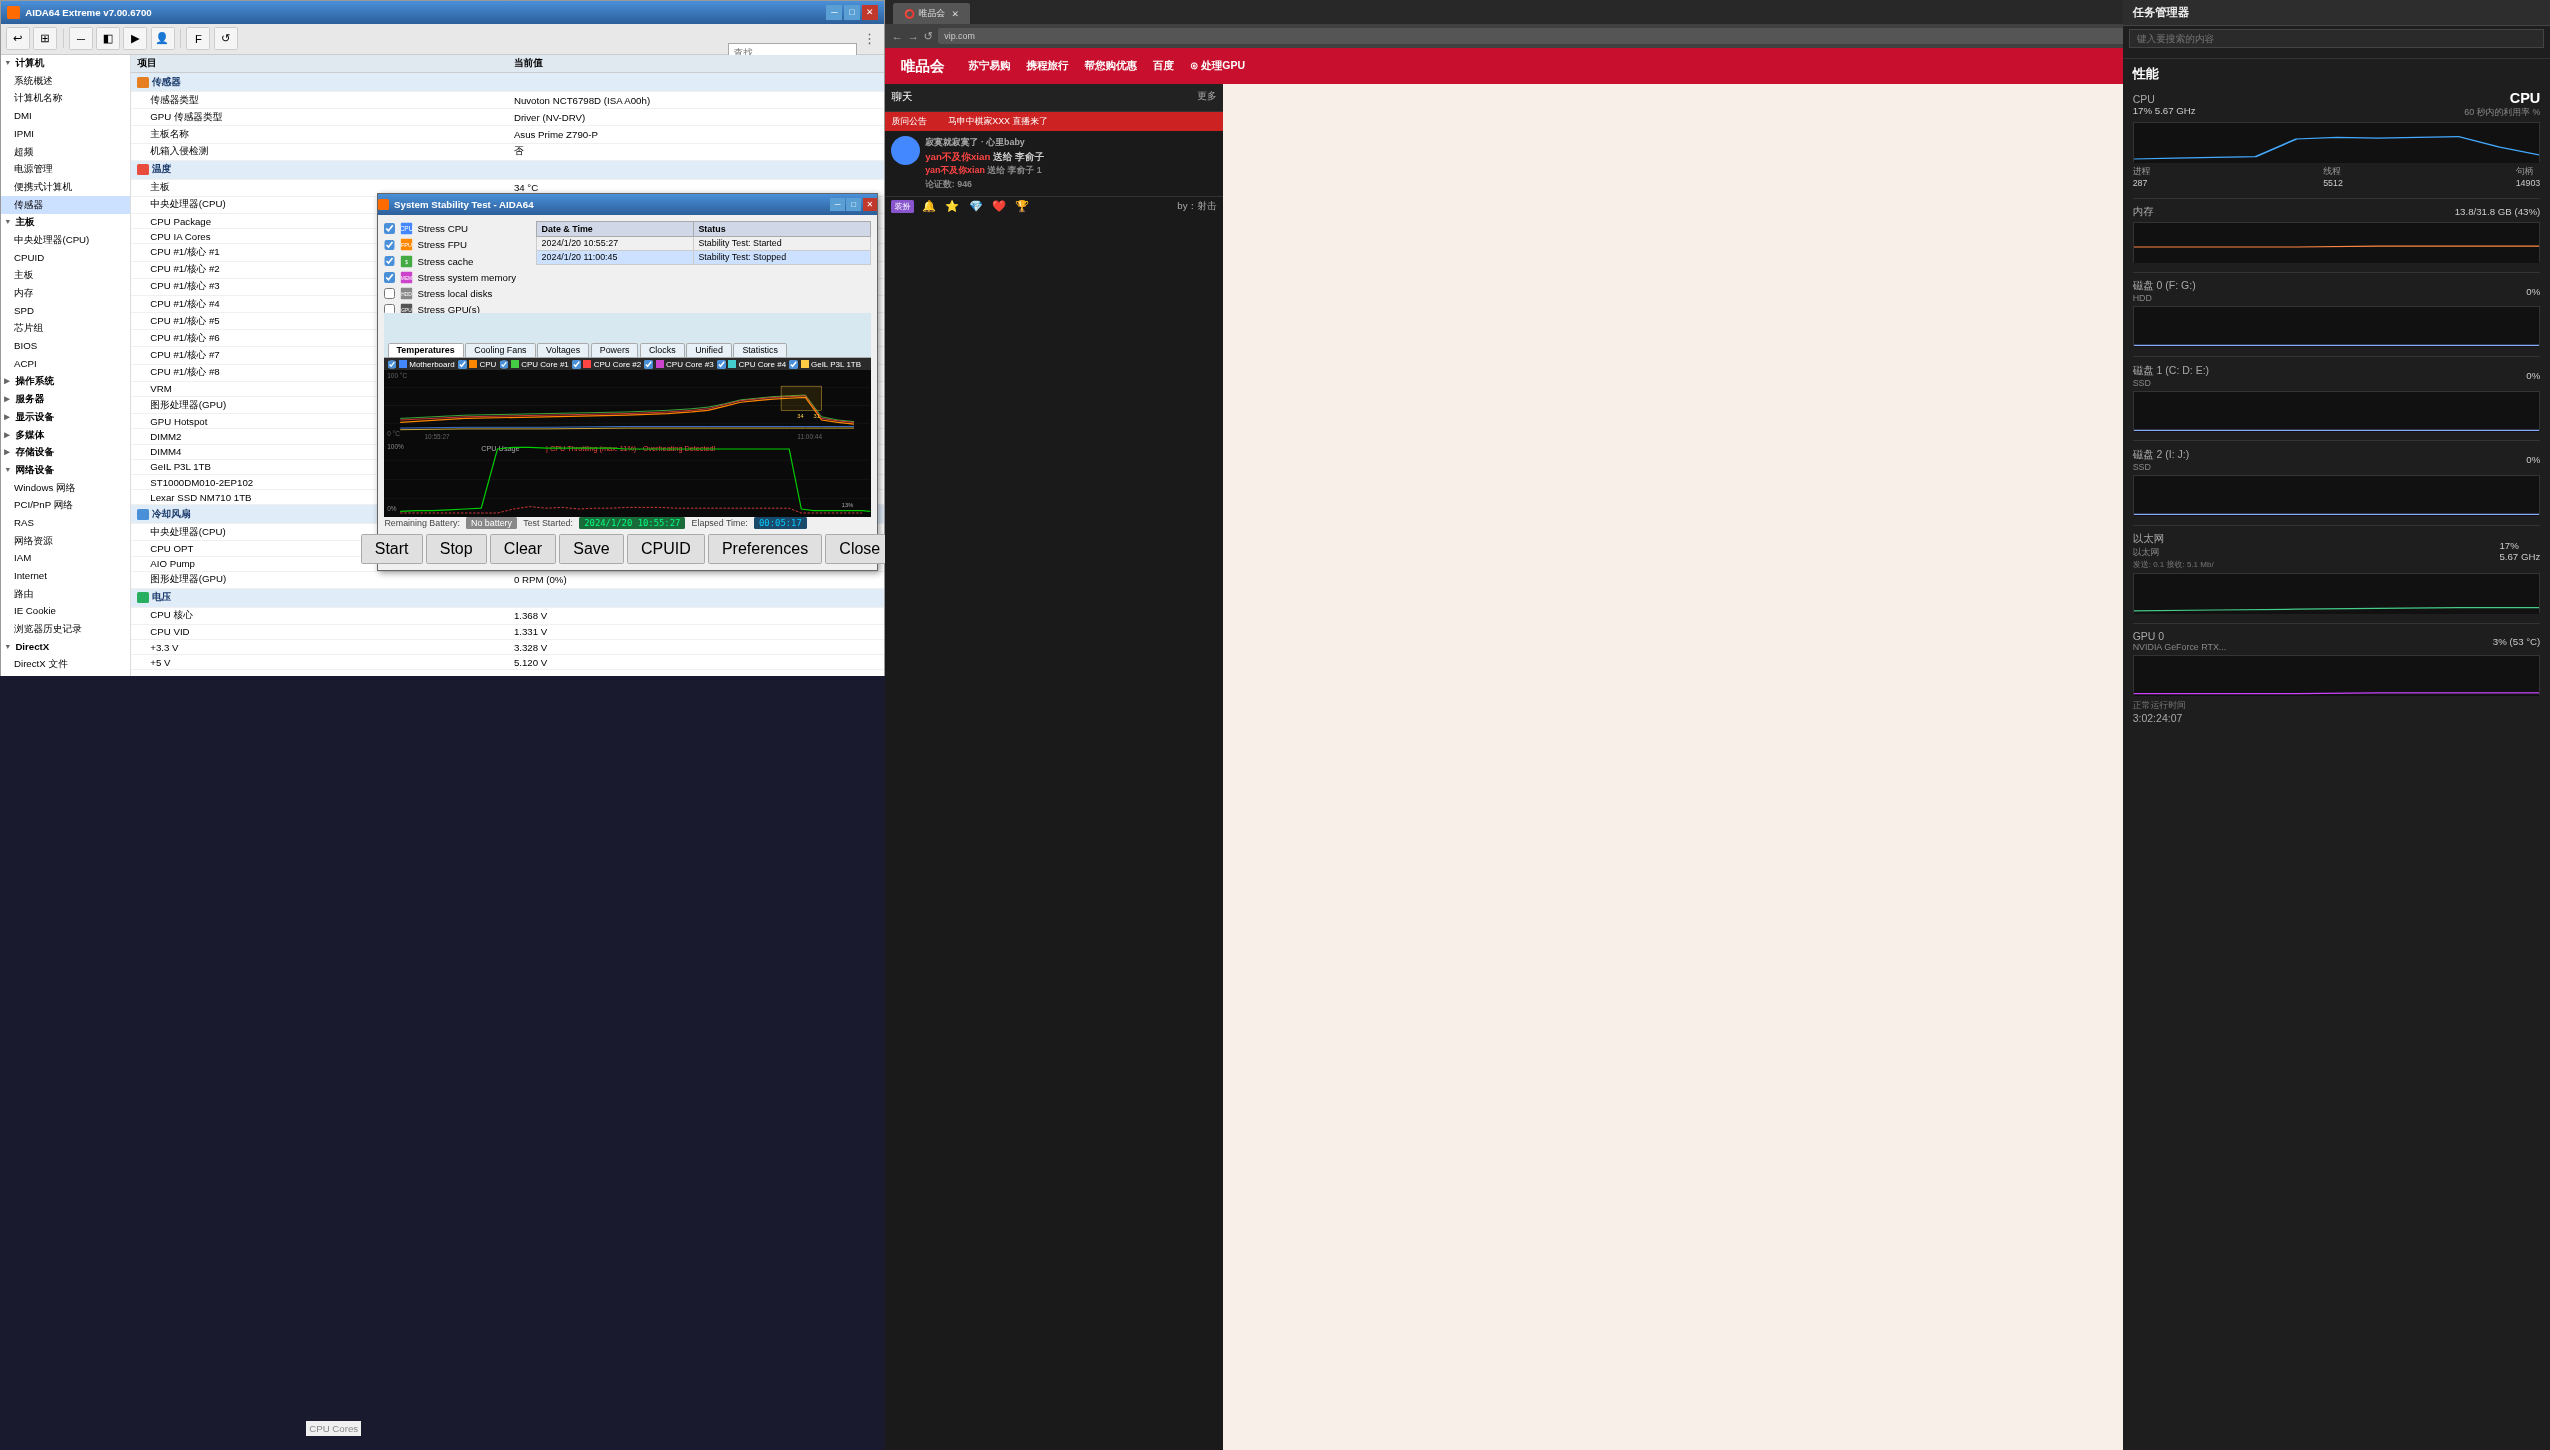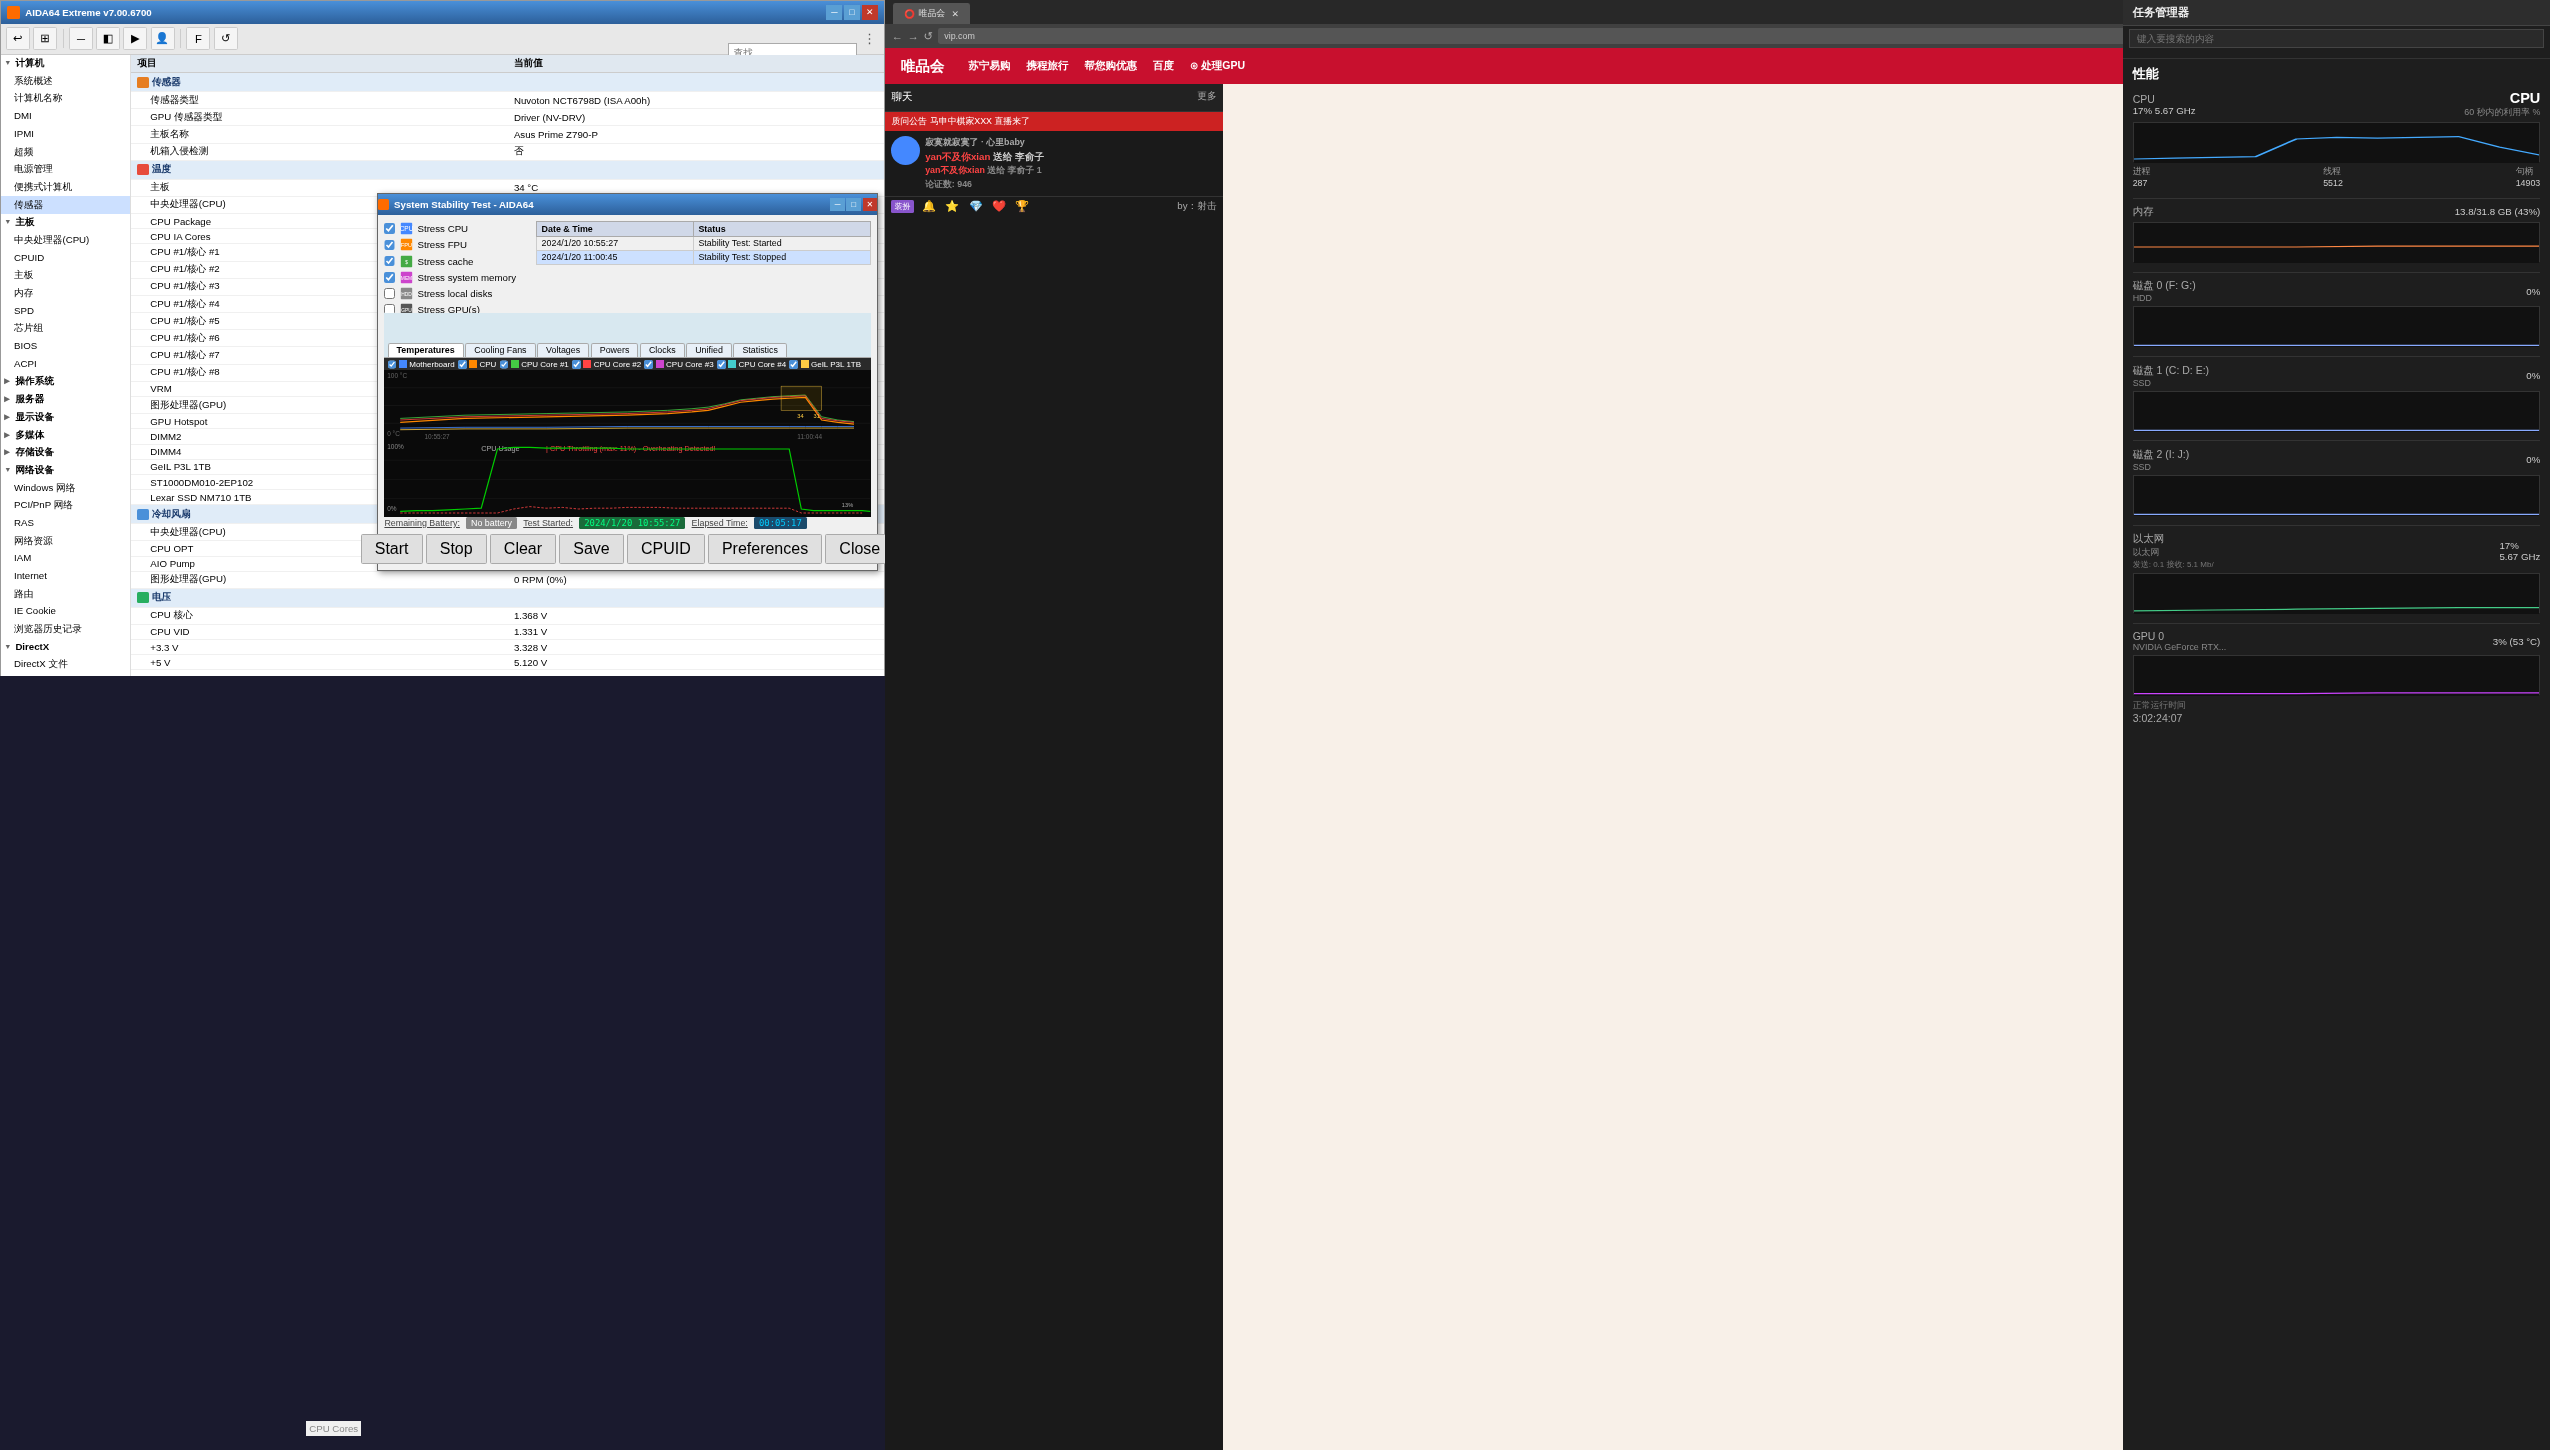--- a/index.html
+++ b/index.html
@@ -333,21 +333,21 @@
     }
 
     
     .dialog-status {
       display: flex;
       align-items: center;
       gap: 6.4px;
       margin-bottom: 4.8px;
       font-size: 8.9px;
     }
-    .status-label { color: #444; text-decoration: underline; }
+    .status-label { color: #444; }
     .battery-badge {
       background: #888;
       color: white;
       padding: 0.8px 4.8px;
       font-size: 8.9px;
       border-radius: 1.6px;
     }
     .date-badge {
       background: #1a6b3a;
       color: #00ff80;
@@ -1055,21 +1055,21 @@
       </div>
 
       <div style="display:flex; height:calc(100% - 36px);">
         <div style="width:338px; background:#1a1a1a; height:100%;">
 
           <div style="background:#222; padding:6.4px; color:#fff; font-size:10.5px; border-bottom:0.8px solid #333;">
             <span>聊天</span>
             <button style="float:right; background:none; border:none; color:#aaa; cursor:pointer; font-size:9.7px;">更多</button>
           </div>
 
-          <div style="background:#cc2222; color:white; padding:3.2px 6.4px; font-size:8.9px; display:flex; align-items:center; gap:3px;">
+          <div style="background:#cc2222; color:white; padding:3.2px 6.4px; font-size:8.9px; display:flex; align-items:center; gap:21px;">
             <span>质问公告</span>
             <span>马申中棋家XXX 直播来了</span>
           </div>
 
           <div style="padding:4.8px 6.4px; display:flex; gap:4.8px; align-items:flex-start; border-bottom:0.8px solid #333;font-weight:bold;">
             <div style="width:29px; height:29px; background:#4488ff; border-radius:50%; flex-shrink:0;"></div>
             <div>
               <div style="font-size:8.9px; color:#888; margin-bottom:1.6px;">
                 <span style="color:#aaa;">寂寞就寂寞了 · 心里baby</span>
               </div>

